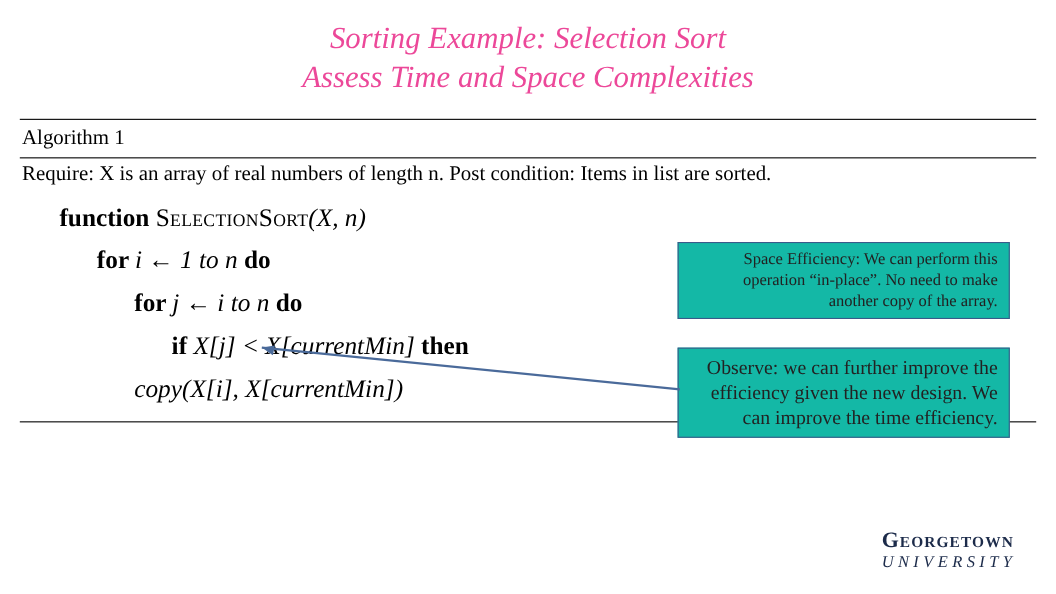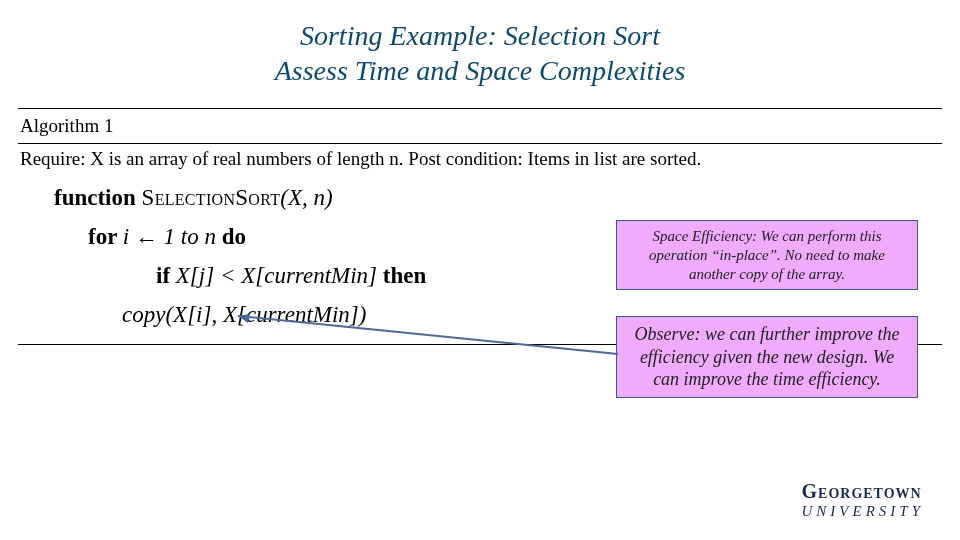--- a/index.html
+++ b/index.html
@@ -1,29 +1,29 @@
 <!DOCTYPE html>
 <html><head>
 <meta charset="utf-8">
 <style>
 body{margin:0;padding:0;width:960px;height:540px;font-family:Georgia,serif;background:#fff;color:#000;position:relative;overflow:hidden}
-.title{text-align:center;font-style:italic;font-size:28px;color:#0c4a6e;margin-top:18px;line-height:1.25}
+.title{text-align:center;font-style:italic;font-size:28px;color:#ec4899;margin-top:18px;line-height:1.25}
 .algo{margin:20px 18px 0 18px}
 .rule{border-top:1.5px solid #000;margin:0}
 .algo-head{font-weight:bold;font-size:19px;padding:6px 0 6px 2px}
 .req{font-size:19px;padding:4px 0 6px 2px}
 .req b,.algo-head b{font-weight:normal}
 .body{font-size:23px;padding:2px 0 10px 2px;line-height:1.7}
 .in1{padding-left:34px}
 .in2{padding-left:68px}
 .in3{padding-left:102px}
 .in4{padding-left:136px}
 .sc{font-variant:small-caps;letter-spacing:0.3px}
 .math{font-family:Georgia,serif;font-style:italic}
-.box{position:absolute;border:1px solid #3a5a8a;background:#f0abfc;font-style:italic;text-align:center;font-size:15px;color:#222;padding:6px 10px;line-height:1.25}
+.box{position:absolute;border:1px solid #3a5a8a;background:#14b8a6;text-align:right;font-size:15px;color:#222;padding:6px 10px;line-height:1.25}
 .box1{right:42px;top:220px;width:280px}
 .box2{right:42px;top:316px;width:280px;font-size:18px}
 .arrow{position:absolute;pointer-events:none}
 .logo{position:absolute;right:36px;bottom:20px;color:#1c2b4a;font-family:Georgia,serif}
 .logo .g{font-size:20px;letter-spacing:1px;font-weight:bold;font-variant:small-caps}
 .logo .u{font-size:15px;letter-spacing:4px;font-style:italic}
 </style>
 </head>
 <body>
 
@@ -33,20 +33,21 @@
 </div>
 
 <div class="algo">
   <div class="rule"></div>
   <div class="algo-head"><b>Algorithm 1</b></div>
   <div class="rule"></div>
   <div class="req"><b>Require:</b><span> X is an array of real numbers of length n.  Post condition: Items in list are sorted.</span></div>
   <div class="body">
     <div class="in1"><b>function </b><span class="sc">SelectionSort</span><span class="math">(X, n)</span></div>
     <div class="in2"><b>for </b><span class="math">i ← 1 to n</span><b> do</b></div>
+    <div class="in3"><b>for </b><span class="math">j ← i to n</span><b> do</b></div>
     <div class="in4"><b>if </b><span class="math">X[j] &lt; X[currentMin]</span><b> then</b></div>
     <div class="in3"><span class="math">copy(X[i], X[currentMin])</span></div>
   </div>
   <div class="rule"></div>
 </div>
 
 <div class="box box1"><span>Space Efficiency:  We can perform this operation “in-place”. No need to make another copy of the array.</span></div>
 <div class="box box2"><span>Observe: we can further improve the efficiency given the new design. We can improve the time efficiency.</span></div>
 
 <svg class="arrow" style="left:0;top:0;width:960px;height:540px">

